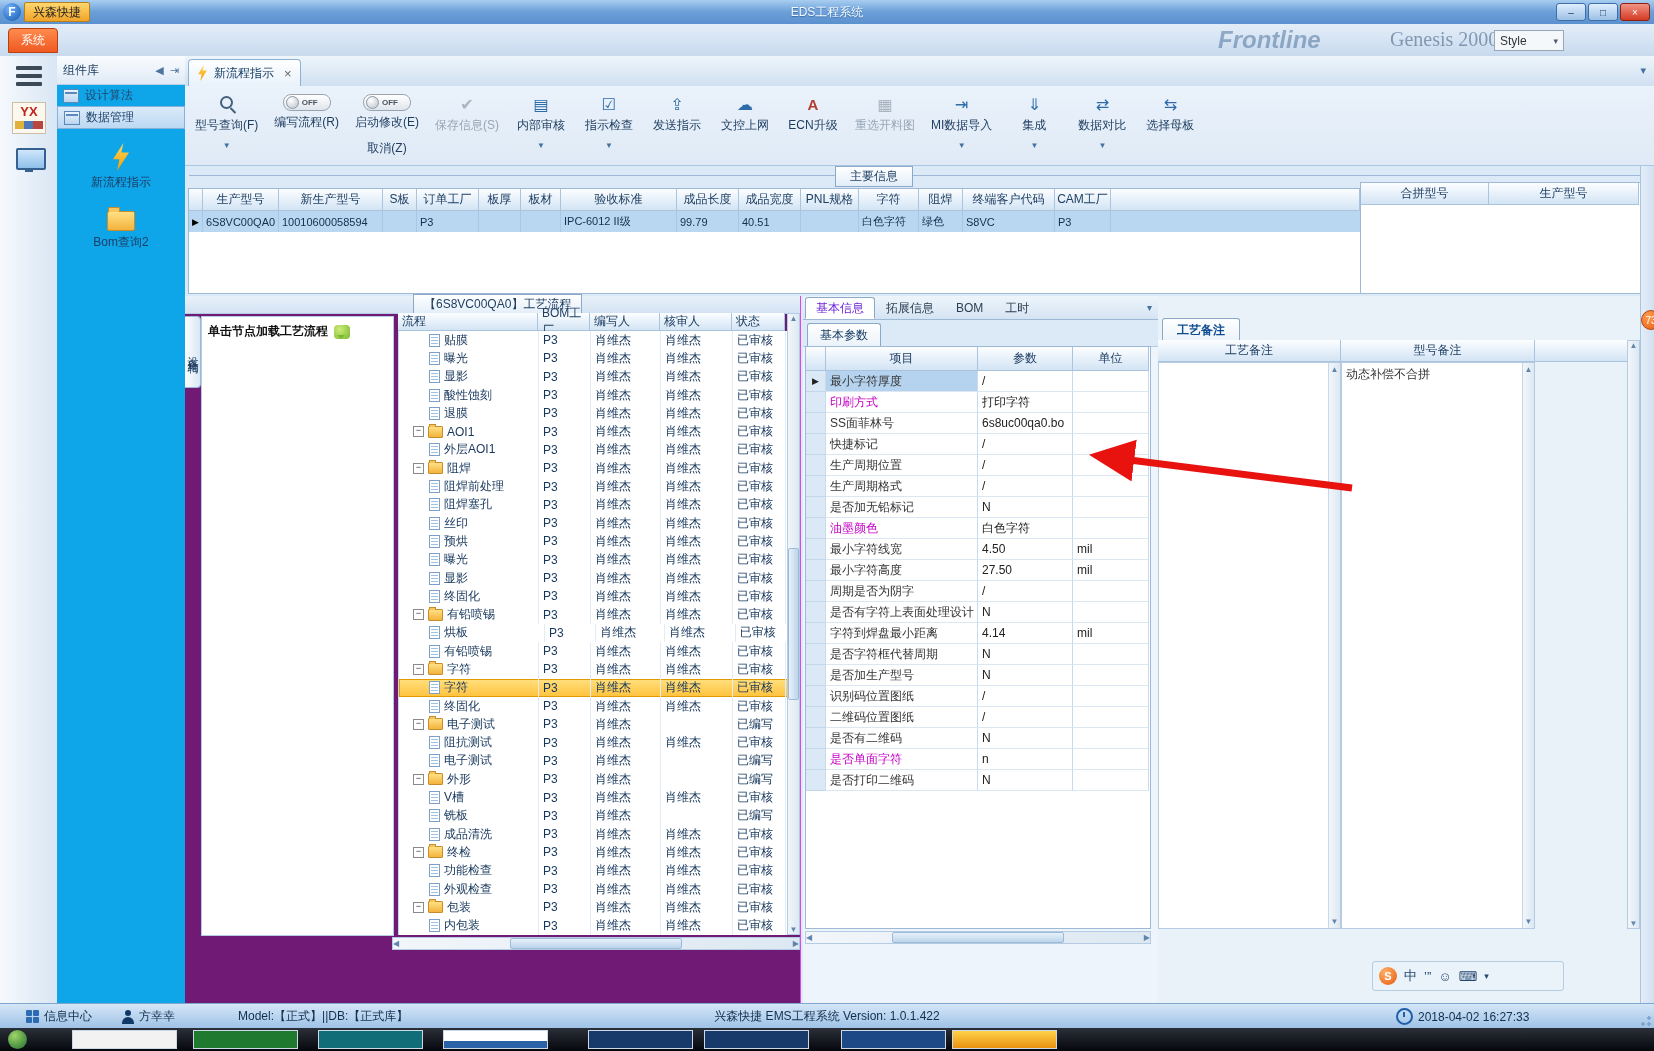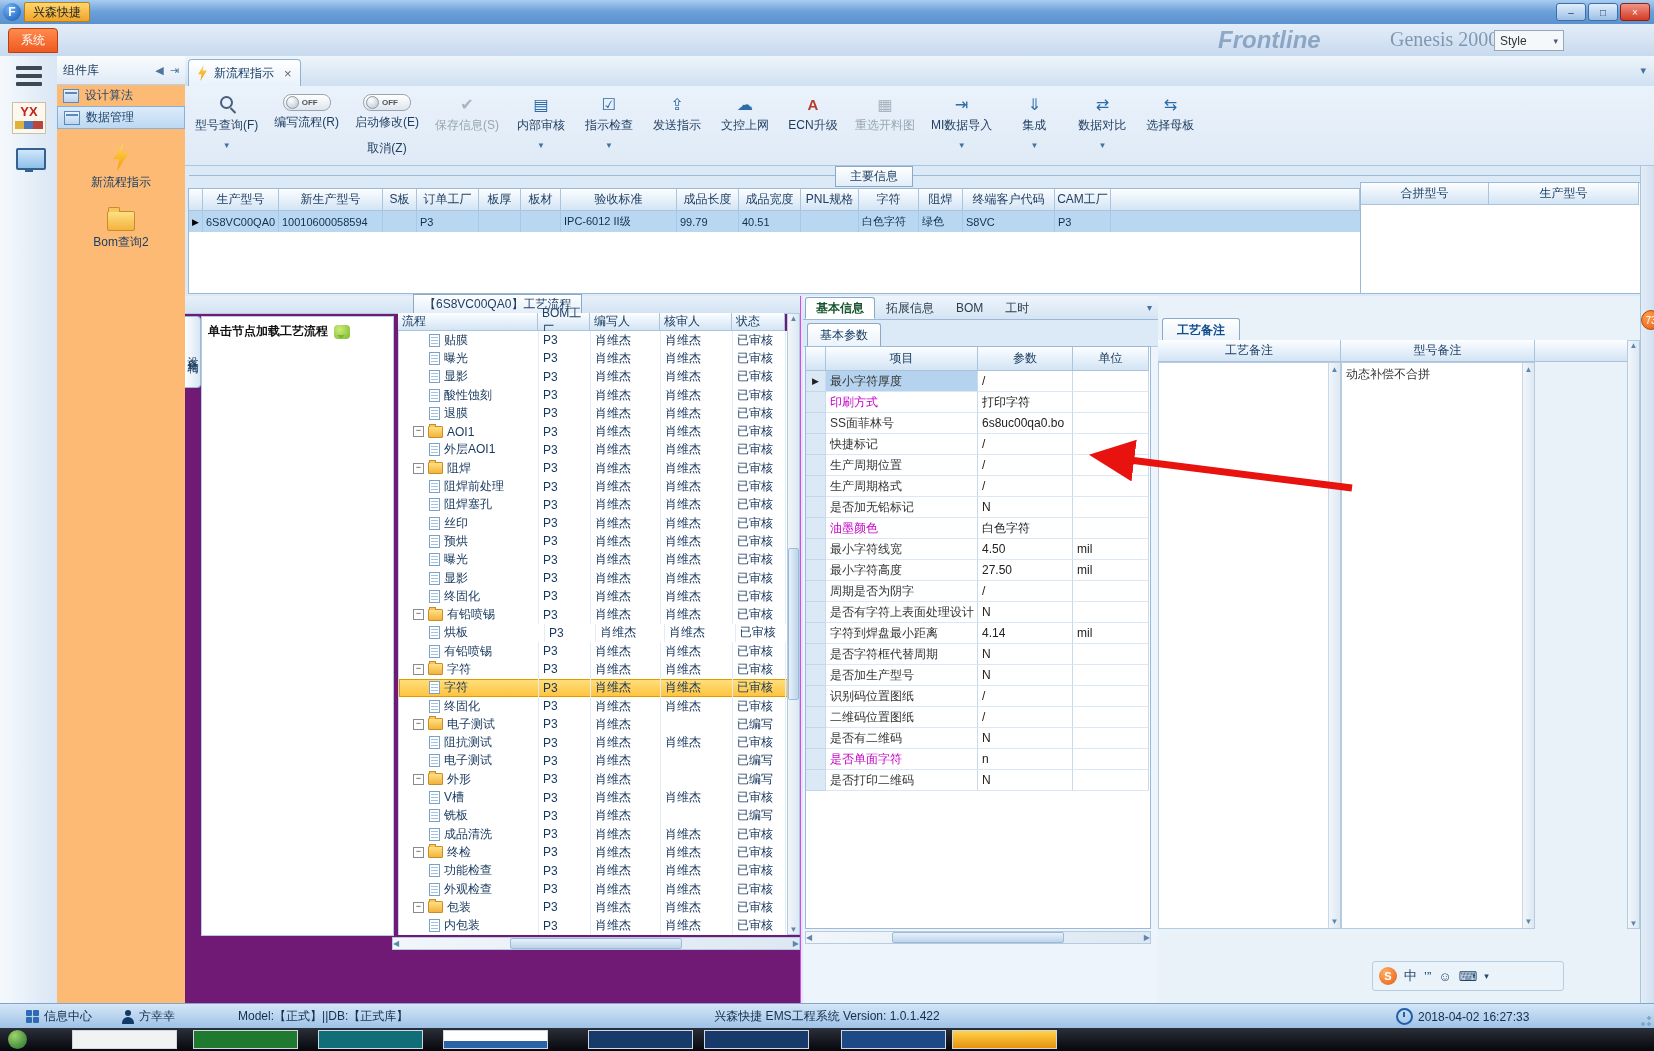--- a/index.html
+++ b/index.html
@@ -23,21 +23,21 @@
   
   .leftrail{left:0;top:56px;width:57px;height:947px;background:linear-gradient(90deg,#f5f9fd,#d9e6f4);border-right:1px solid #a9c4de}
   .hamburger{position:absolute;left:16px;top:10px;width:26px;height:20px}
   .hamburger i{display:block;height:4px;background:#3c4a58;margin-bottom:4px;border-radius:1px}
   .yxbadge{position:absolute;left:12px;top:46px;width:32px;height:30px;background:#fdf8ee;border:1px solid #cdbfa4;text-align:center}
   .yxbadge .yxt{color:#c2231d;font-weight:bold;font-size:13px;line-height:18px}
   .yxbadge .yxb{height:8px;margin:0 2px;background:linear-gradient(90deg,#e0b23c 33%,#4d79b8 33% 66%,#b8463e 66%)}
   .pcicon{position:absolute;left:16px;top:92px;width:26px;height:18px;border:2px solid #35608f;border-radius:2px;background:linear-gradient(#cfe6fa,#8fc0ea)}
   .pcicon::after{content:"";position:absolute;left:7px;top:18px;width:8px;height:4px;background:#35608f}
   
-  .explorer{left:57px;top:56px;width:128px;height:947px;background:#fdba74;border-right:6px solid #22c55e}
+  .explorer{left:57px;top:56px;width:128px;height:947px;background:#0ea5e9;border-right:6px solid #22c55e}
   .exp-header{height:28px;display:flex;align-items:center;padding:0 6px;border-bottom:1px solid #b9cfe6;background:linear-gradient(#fafcfe,#dfeaf6);color:#1f3f63}
   .exp-arrows{margin-left:auto;display:flex;gap:6px;color:#4d749e;font-size:11px}
   .exp-item{display:flex;align-items:center;gap:6px;height:21px;padding:0 6px;color:#23466d}
   .exp-item.selected{background:linear-gradient(#dcebfa,#bcd8f2);border:1px solid #86b1dc}
   .exp-icon{width:14px;height:12px;border:1px solid #5b89bb;background:linear-gradient(#eaf3fc,#bcd6ef);position:relative}
   .exp-icon::before{content:"";position:absolute;left:1px;right:1px;top:2px;height:2px;background:#5b89bb}
   .exp-tools{margin-top:14px;display:flex;flex-direction:column;align-items:center;gap:14px}
   .exp-tool{display:flex;flex-direction:column;align-items:center;gap:3px;color:#1c3least}
   .exp-tool{color:#1c3f66}
   .lightning-icon{width:20px;height:28px;background:linear-gradient(#ffd95e,#f39c00);clip-path:polygon(62% 0,10% 58%,42% 58%,30% 100%,90% 34%,52% 34%)}
@@ -119,21 +119,21 @@
   .ficon.folder{width:13px;height:10px;background:linear-gradient(#ffe084,#f2b33c);border:1px solid #c78d2b;border-radius:1px;position:relative}
   .ficon.folder::before{content:"";position:absolute;left:0;top:-3px;width:5px;height:2px;background:#f7c55d;border:1px solid #c78d2b;border-bottom:none}
   .ficon.file{width:9px;height:11px;background:#fff;border:1px solid #7ca0c8}
   .ficon.file::before{content:"";display:block;margin:2px 1px 0;height:1px;background:#9fc0e0;box-shadow:0 3px 0 #9fc0e0,0 6px 0 #9fc0e0}
   .wf-vscroll{position:absolute;left:602px;top:17px;width:13px;height:622px}
   .wf-hscroll{position:absolute;left:207px;top:641px;width:408px;height:13px}
   
   .parampanel{left:618px;top:240px;width:355px;height:707px;background:#eef4fb;border-right:1px solid #a9c4de}
   .ptabs{position:absolute;left:0;top:0;width:355px;height:24px;background:linear-gradient(#eef5fb,#d5e4f3);border-bottom:1px solid #9db9d6;display:flex;align-items:flex-end;padding-left:2px;box-sizing:border-box}
   .ptab{height:20px;line-height:20px;padding:0 10px;color:#2c3e50;border:1px solid transparent}
-  .ptab.active{background:#fff;border:1px solid #8aa9c9;border-bottom:1px solid #fff;border-radius:3px 3px 0 0;color:#14532d;font-weight:bold}
+  .ptab.active{background:#fff;border:1px solid #8aa9c9;border-bottom:1px solid #fff;border-radius:3px 3px 0 0;color:#6d28d9;font-weight:normal}
   .ptabs-caret{position:absolute;right:6px;top:6px;color:#44719e;font-size:10px}
   .psubrow{position:absolute;left:0;top:24px;width:355px;height:26px;background:#dce9f6;border-bottom:1px solid #b5cbe1}
   .psubtab{position:absolute;left:4px;top:3px;background:linear-gradient(#fff,#eaf2fa);border:1px solid #8aa9c9;border-bottom:none;border-radius:3px 3px 0 0;padding:3px 12px;color:#163d63}
   .ptable{position:absolute;left:2px;top:50px;width:346px;height:583px;background:#fff;border:1px solid #9db9d6;box-sizing:border-box}
   .phead{display:flex;height:24px}
   .pbody .prow{display:flex;height:21px}
   .pc{box-sizing:border-box;border-right:1px solid #c9daed;border-bottom:1px solid #dbe7f3;display:flex;align-items:center;padding-left:4px;font-size:12px;color:#222;white-space:nowrap;overflow:hidden}
   .pc.selcol{background:#dbe8f6;border-bottom:1px solid #c3d6ea;padding:0;justify-content:center;font-size:9px;color:#222}
   .pc.item{color:#333}
   .pc.item.selected{background:#b5d3ef}
@@ -176,20 +176,21 @@
   .thumb{position:absolute;top:2px;width:105px;height:19px;border:1px solid #cdd8e6;box-sizing:border-box}
   
   .arrowsvg{left:0;top:0;width:1654px;height:1051px;pointer-events:none;z-index:9}
 </style>
 </head>
 <body>
 
 <div class="abs titlebar">
   <div class="applogo">F</div>
   <div class="brandbtn">兴森快捷</div>
+  <div class="wtitle">EDS工程系统</div>
   <div class="winbtns">
     <div class="wbtn">–</div>
     <div class="wbtn">□</div>
     <div class="wbtn close">×</div>
   </div>
 </div>
 
 <div class="abs menurow">
   <div class="sysbtn">系统</div>
   <div class="bgLogoItalic">Frontline</div>

